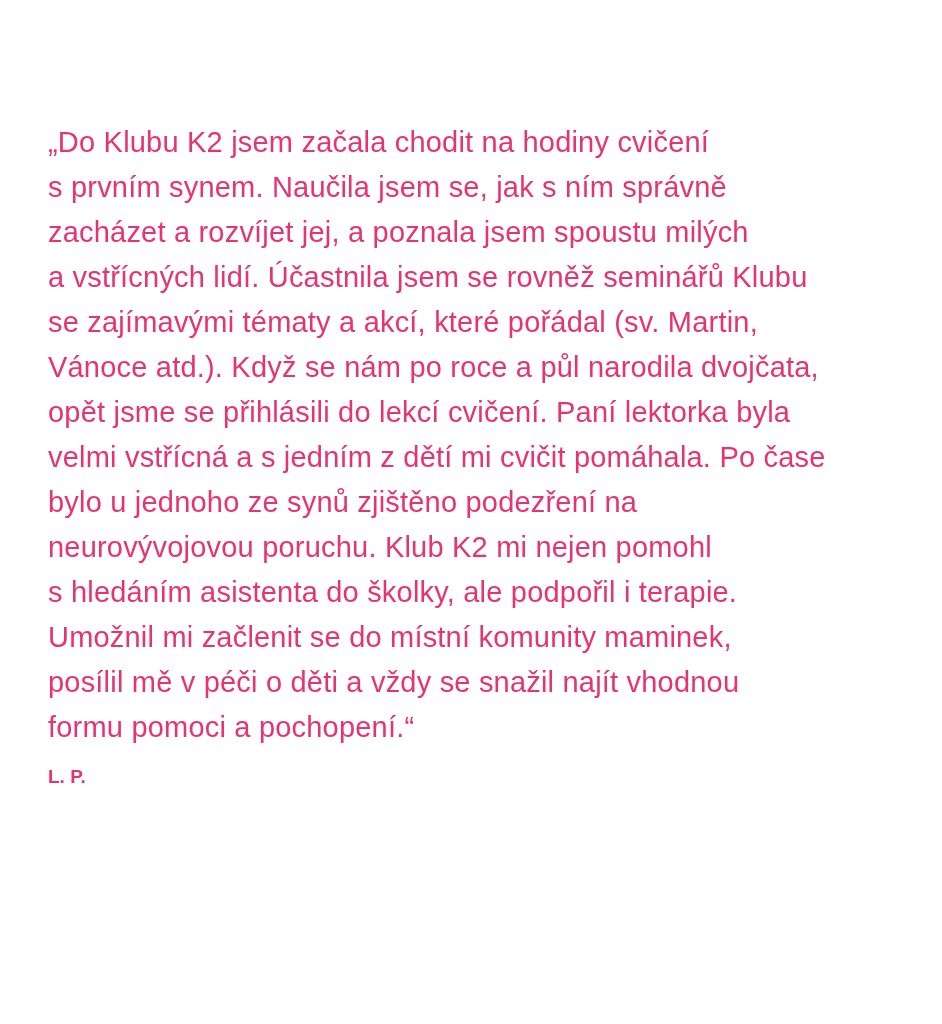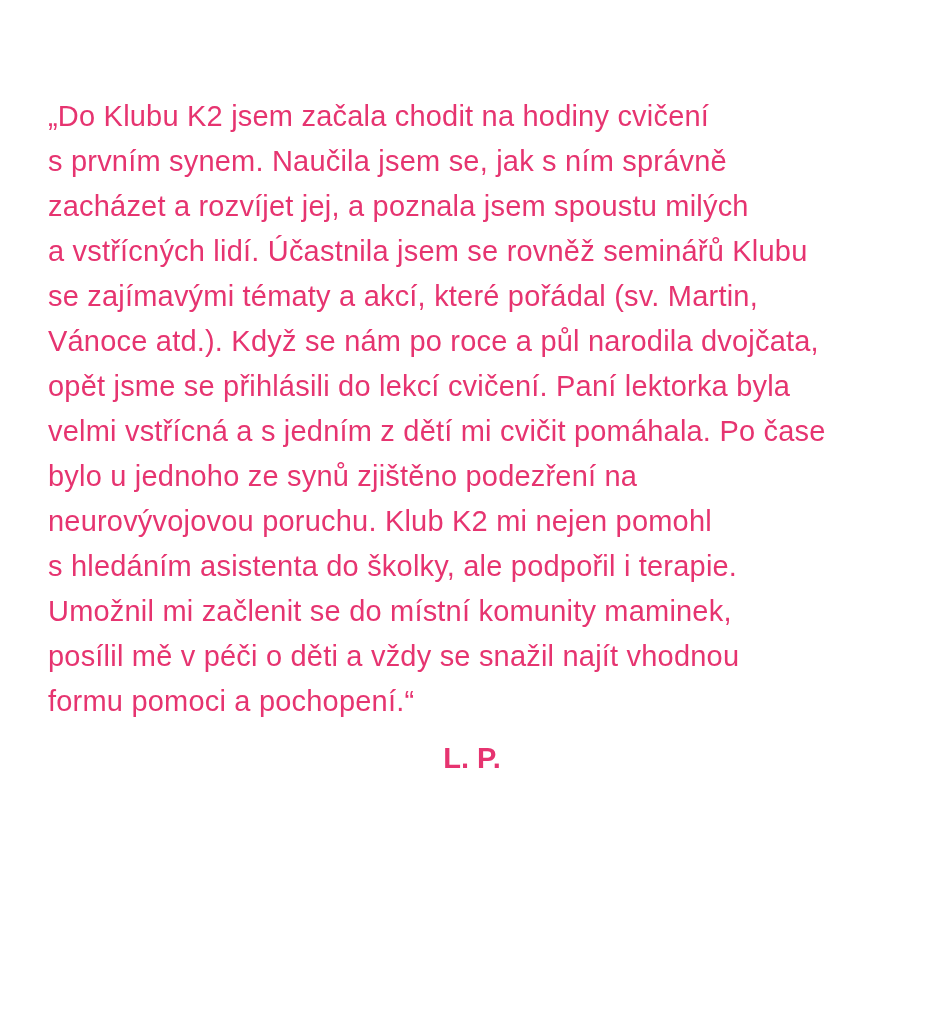--- a/index.html
+++ b/index.html
@@ -15,38 +15,38 @@
   }
   body {
     font-family: "Liberation Sans", sans-serif;
   }
   .testimonial {
     position: absolute;
     left: 0;
     top: 0;
     width: 942px;
     height: 1024px;
-    padding: 94px 44px 0 48px;
+    padding: 120px 44px 0 48px;
     background: var(--bg-color);
   }
   .quote-text {
     color: var(--text-color);
     font-size: 29px;
     line-height: 45px;
     font-weight: 400;
     letter-spacing: 0.2px;
     white-space: pre-line;
   }
   .author {
-    margin-top: 12px;
+    margin-top: 4px;
     color: var(--text-color);
-    font-size: 29px;
+    font-size: 19px;
     line-height: 45px;
     font-weight: 700;
-    text-align: center;
+    text-align: left;
     padding-right: 2px;
   }
 </style>
 </head>
 <body>
 
 <div class="testimonial">
   <div class="quote-text">„Do Klubu K2 jsem začala chodit na hodiny cvičení
 s prvním synem. Naučila jsem se, jak s ním správně
 zacházet a rozvíjet jej, a poznala jsem spoustu milých

